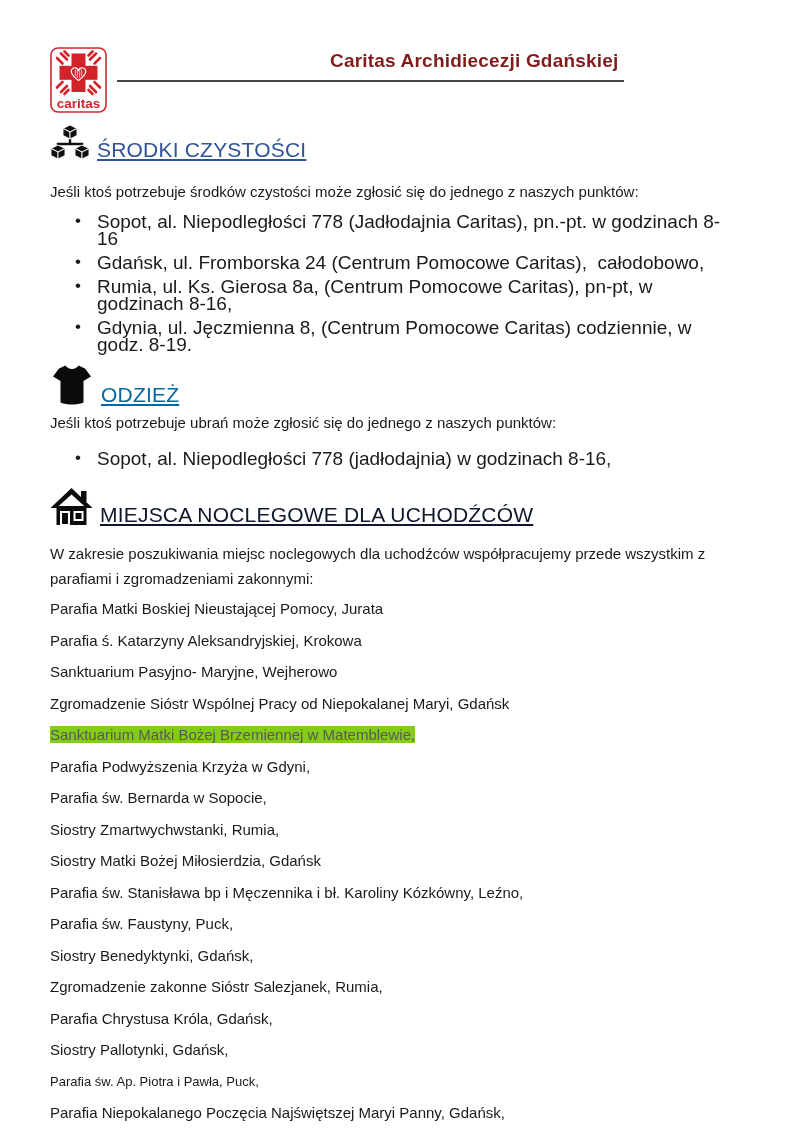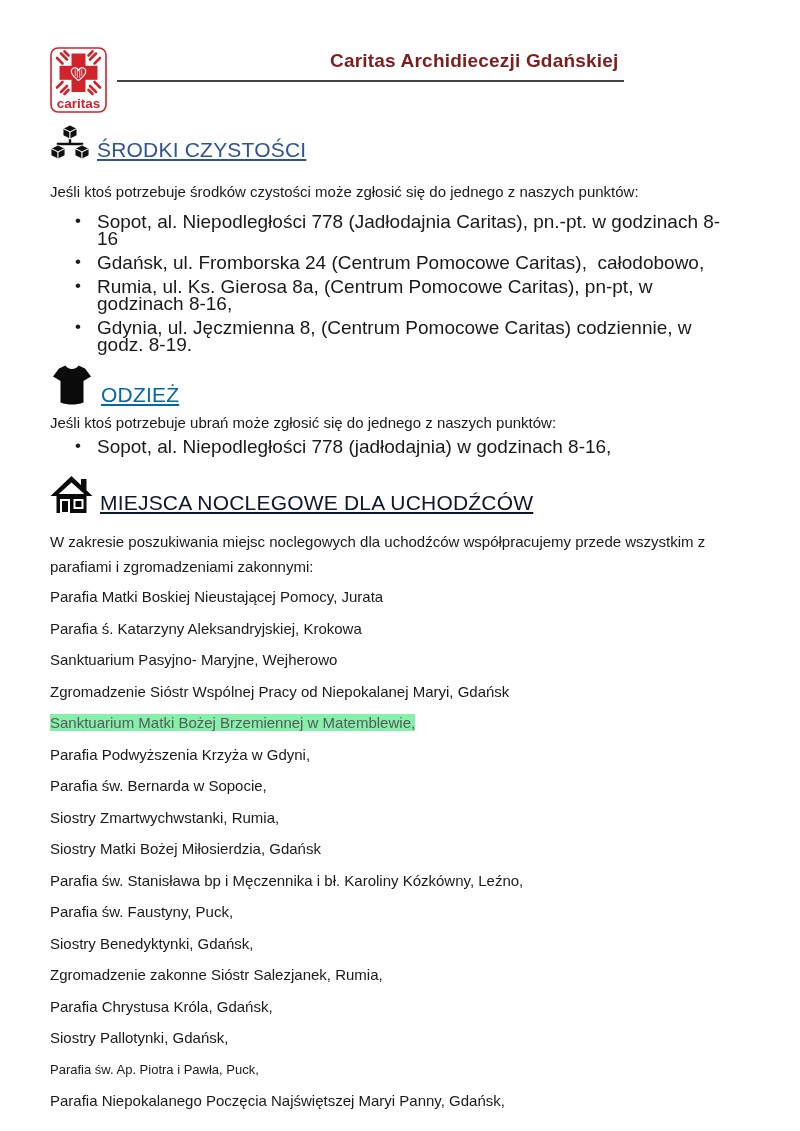--- a/index.html
+++ b/index.html
@@ -18,30 +18,30 @@
   .section-head { display:flex; align-items:flex-end; gap:7px; }
   .section-head .icon { flex:0 0 auto; }
   .section-title { font-size:21px; line-height:1.1; letter-spacing:0.2px; padding-bottom:1px;text-decoration:underline; }
 
   .intro { font-size:15px; line-height:22px; }
   .m-intro1 { margin-top:19px; }
   .m-intro2 { margin-top:5px; }
   .m-intro3 { margin-top:14px; line-height:25px; }
 
   ul.points { list-style:none; margin-top:10px; padding-left:25px; }
-  ul.points.single { margin-top:4px; }
+  ul.points.single { margin-top:16px; }
   ul.points li { position:relative; padding-left:22px; font-size:19px; line-height:17px; margin-bottom:7px; white-space:pre-wrap; }
   ul.points li::before { content:"•"; position:absolute; left:0; top:-1px; font-size:17px; }
 
   .m-sec2 { margin-top:10px; }
   .m-sec3 { margin-top:20px; }
 
   .entries { margin-top:9px; }
   .entries p { font-size:15px; line-height:18.5px; margin-bottom:13px; }
-  .entries p.muted span { color:#595959; background:#86efac; }
+  .entries p.muted span { color:#595959; background:#84cc16; }
   .entries p.small { font-size:13px; }
 
   .icon svg { display:block; }
 </style>
 </head>
 <body>
 
 <div class="page-header">
   <div class="logo">
     <svg width="57" height="66" viewBox="0 0 57 66" xmlns="http://www.w3.org/2000/svg">

